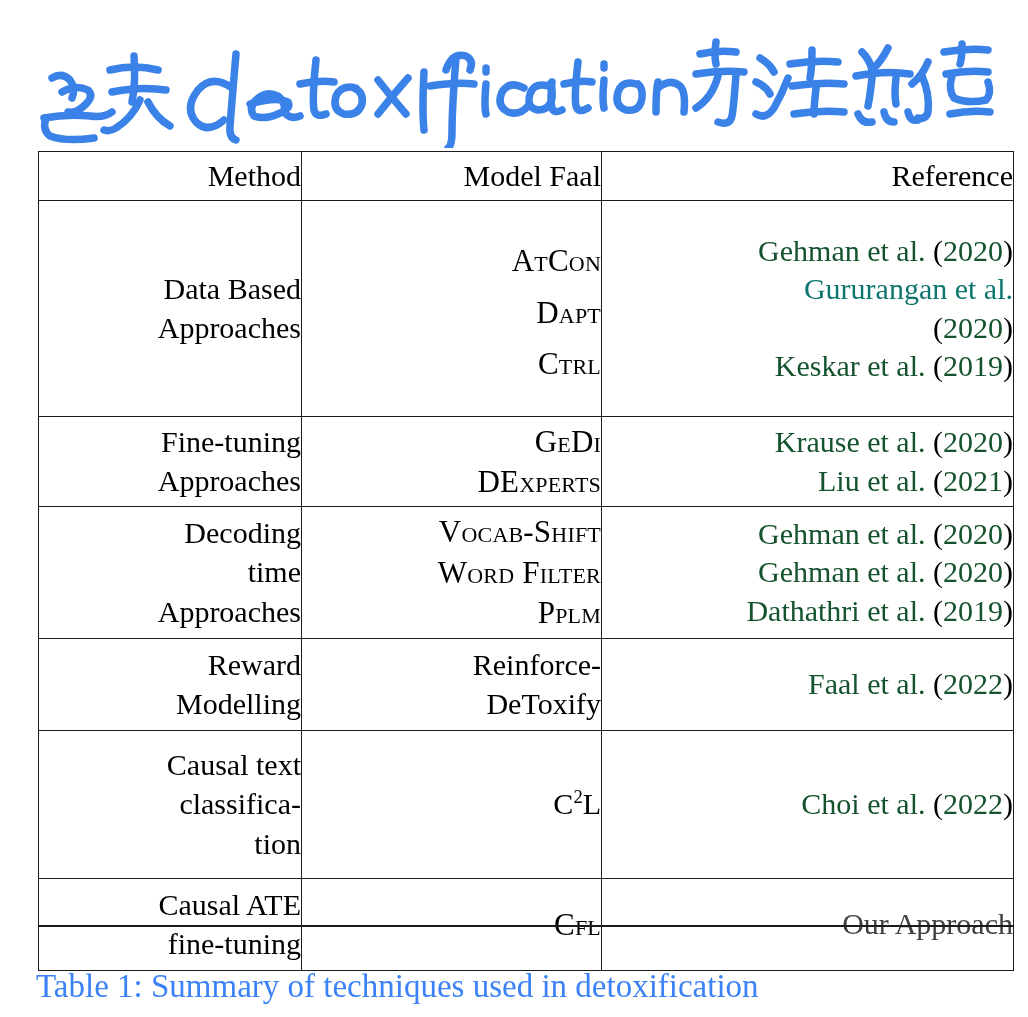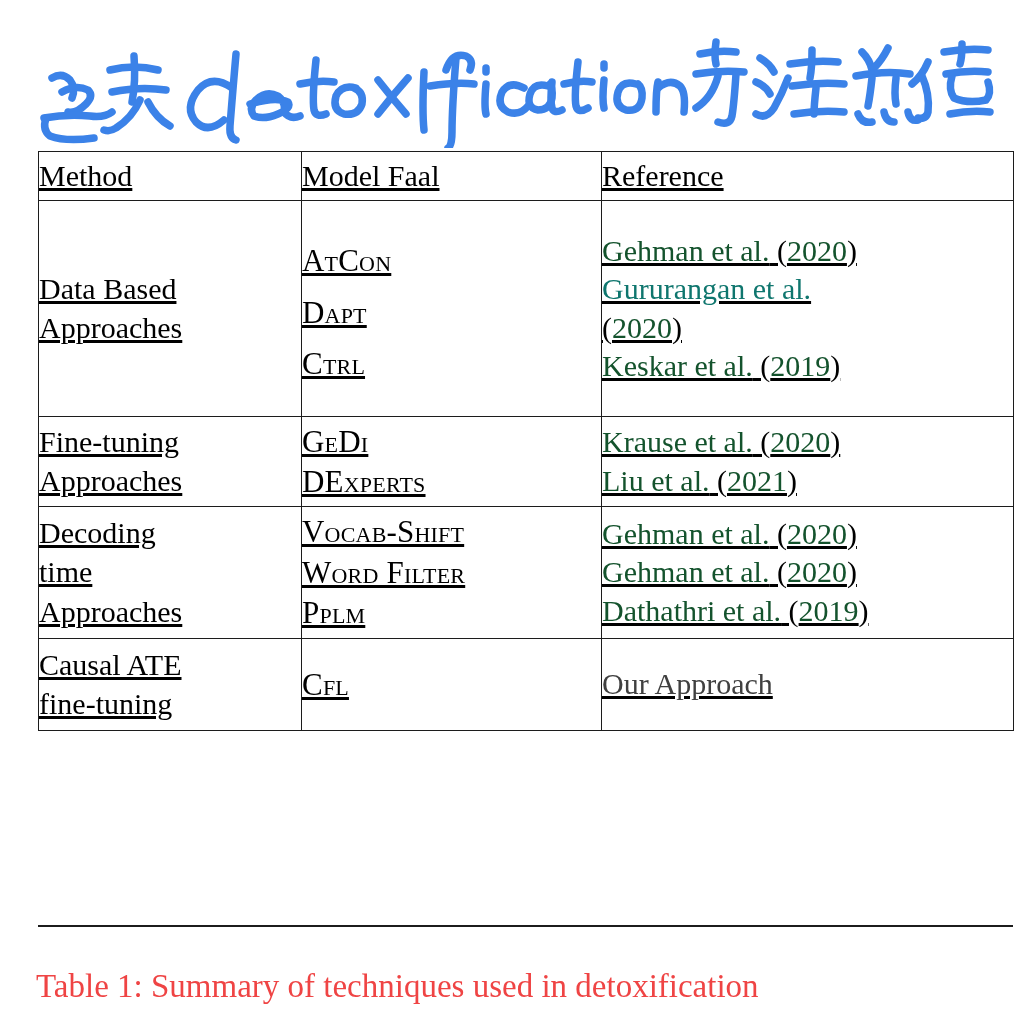--- a/index.html
+++ b/index.html
@@ -35,27 +35,26 @@
   }
   table.paper-table {
     width: 975px;
     border-collapse: collapse;
     table-layout: fixed;
   }
   table.paper-table td,
   table.paper-table th {
     border: 1.4px solid #1c1c1c;
     padding: 0;
-    text-align: left;
+    text-align: right;
     vertical-align: middle;
     font-weight: normal;
     font-size: 30px;
     line-height: 1.27;
     color: #000000;
-    text-decoration: underline;
   }
   col.c-method   { width: 263px; }
   col.c-model    { width: 300px; }
   col.c-ref      { width: 412px; }
 
   thead th {
     height: 48px;
     font-size: 30px;
   }
 
@@ -100,21 +99,21 @@
   }
 
   
   #caption {
     position: absolute;
     left: 36px;
     top: 967px;
     width: 980px;
     font-size: 33px;
     line-height: 1.2;
-    color: #ef4444;
+    color: #3b82f6;
     white-space: nowrap;
   }
 </style>
 </head>
 <body>
 
 <svg id="handwriting" viewBox="0 0 1028 130" xmlns="http://www.w3.org/2000/svg">
   <g fill="none" stroke="#3b82e8" stroke-width="7.5" stroke-linecap="round" stroke-linejoin="round">
 
     <path d="M52 60 q10 -6 18 2 q6 8 2 18"></path>
@@ -259,21 +258,47 @@
           <span class="stack-line sc">Word Filter</span>
           <span class="stack-line sc">Pplm</span>
         </td>
         <td class="cell-pad tight">
           <span class="cite-block"><span class="cite">Gehman et al.</span><span class="paren"> (</span><span class="cite">2020</span><span class="paren">)</span></span>
           <span class="cite-block"><span class="cite">Gehman et al.</span><span class="paren"> (</span><span class="cite">2020</span><span class="paren">)</span></span>
           <span class="cite-block"><span class="cite">Dathathri et al.</span><span class="paren"> (</span><span class="cite">2019</span><span class="paren">)</span></span>
         </td>
       </tr>
 
-
+      <tr style="height:92px">
+        <td class="cell-pad tight">
+          <span class="stack-line">Reward</span>
+          <span class="stack-line">Modelling</span>
+        </td>
+        <td class="cell-pad tight">
+          <span class="stack-line mixed">Reinforce-</span>
+          <span class="stack-line mixed">DeToxify</span>
+        </td>
+        <td class="cell-pad">
+          <span class="cite-block"><span class="cite">Faal et al.</span><span class="paren"> (</span><span class="cite">2022</span><span class="paren">)</span></span>
+        </td>
+      </tr>
+
+      <tr style="height:148px">
+        <td class="cell-pad tight">
+          <span class="stack-line">Causal text</span>
+          <span class="stack-line">classifica-</span>
+          <span class="stack-line">tion</span>
+        </td>
+        <td class="cell-pad">
+          <span class="mixed">C<sup class="sup2">2</sup>L</span>
+        </td>
+        <td class="cell-pad">
+          <span class="cite-block"><span class="cite">Choi et al.</span><span class="paren"> (</span><span class="cite">2022</span><span class="paren">)</span></span>
+        </td>
+      </tr>
 
       <tr style="height:92px">
         <td class="cell-pad tight">
           <span class="stack-line">Causal ATE</span>
           <span class="stack-line">fine-tuning</span>
         </td>
         <td class="cell-pad">
           <span class="sc">Cfl</span>
         </td>
         <td class="cell-pad">

